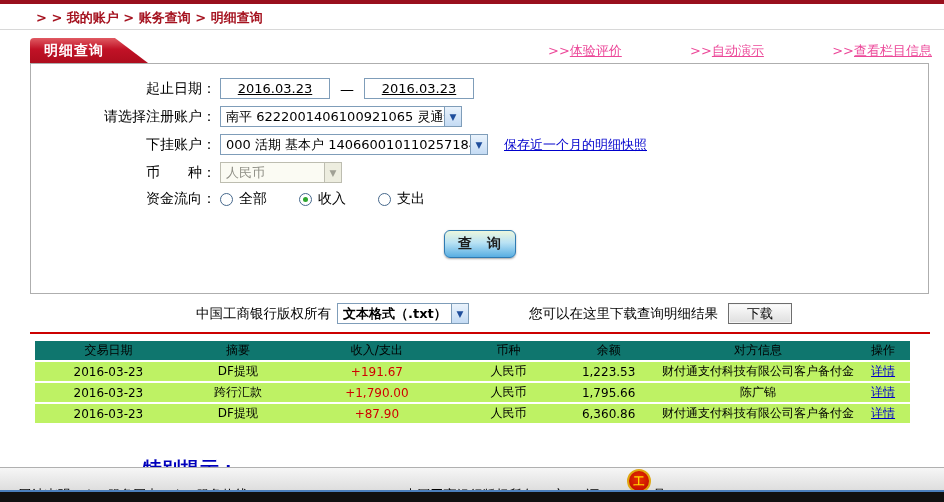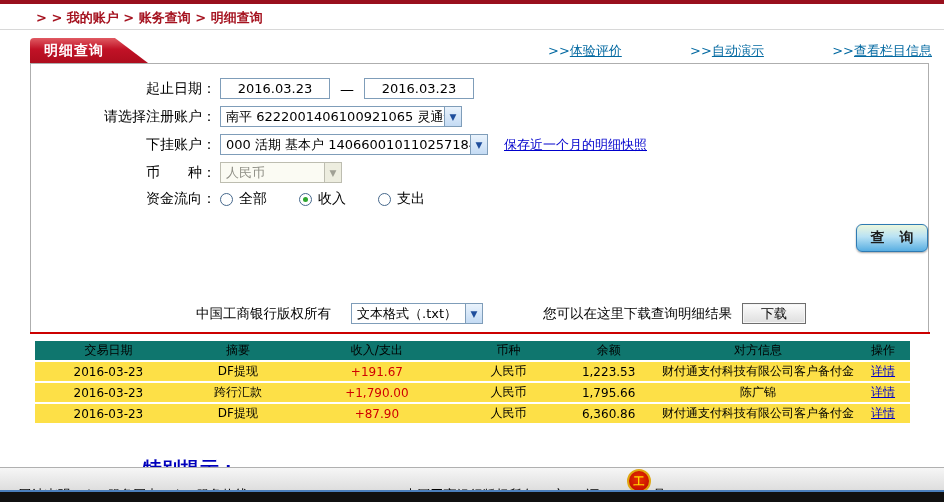--- a/index.html
+++ b/index.html
@@ -14,29 +14,29 @@
   .bc-divider { position:absolute; top:29px; left:0; width:944px; height:1px; background:#d8d8d8; }
 
   .tab { position:absolute; top:38px; left:30px; width:118px; height:25px;
          background:linear-gradient(180deg,#e05a62 0%,#c11226 45%,#ae0d1e 100%);
          clip-path:polygon(0 0, 72% 0, 100% 100%, 0 100%);
          border-radius:4px 0 0 0;
          color:#fff; font-size:14px; font-weight:bold;
          display:flex; align-items:center; padding-left:14px; letter-spacing:1px; }
 
   .top-links { position:absolute; top:42px; left:548px; width:384px; display:flex; justify-content:space-between; font-size:13px; }
-  .top-links a { color:#0369a1; text-decoration:none; cursor:pointer; white-space:nowrap; }
+  .top-links a { color:#ec4899; text-decoration:none; cursor:pointer; white-space:nowrap; }
   .top-links a .lbl { text-decoration:underline; }
 
-  .form-box { position:absolute; top:63px; left:30px; width:899px; height:270px;
+  .form-box { position:absolute; top:63px; left:30px; width:899px; height:231px;
               border:1px solid #aeaeae; background:#fff; }
   .form-row { position:absolute; left:0; width:100%; display:flex; align-items:center; font-size:14px; color:#000; }
   .form-label { width:185px; text-align:right; margin-right:4px; white-space:pre; }
   .date-input { width:110px; height:21px; border:1px solid #7f9db9; text-align:center;
-                font-size:13px; font-family:inherit; color:#000; background:#fff; }
+                font-size:13px; font-family:inherit; color:#000; background:#fff;text-decoration:underline; }
   .dash { margin:0 10px; }
   .quick-ranges { display:flex; margin-left:24px; }
   .quick-ranges span { margin-right:28px; cursor:pointer; white-space:nowrap; }
 
   .xpselect { height:21px; border:1px solid #7f9db9; background:#fff; display:flex; align-items:stretch;
               font-size:13px; color:#000; cursor:pointer; }
   .xpselect .val { flex:1; display:flex; align-items:center; padding:0 5px; white-space:nowrap; overflow:hidden; }
   .xpselect .arrow { width:17px; display:flex; align-items:center; justify-content:center;
                      background:linear-gradient(180deg,#eaf3fc,#c4dbf4); border-left:1px solid #7f9db9;
                      color:#1f4e9c; font-size:9px; }
@@ -45,41 +45,41 @@
 
   .snap-link { margin-left:16px; font-size:13px; color:#0000cc; text-decoration:underline; cursor:pointer; }
 
   .radio-group { display:flex; align-items:center; }
   .radio-item { display:flex; align-items:center; margin-right:32px; cursor:pointer; }
   .radio { width:13px; height:13px; border:1px solid #46688c; border-radius:50%; background:#fff;
            display:inline-block; margin-right:6px; position:relative; }
   .radio.checked::after { content:''; position:absolute; left:3px; top:3px; width:5px; height:5px;
                           border-radius:50%; background:#2ea62e; }
 
-  .btn-row { position:absolute; top:160px; left:0; width:100%; display:flex; justify-content:flex-end; }
+  .btn-row { position:absolute; top:166px; left:0; width:100%; display:flex; justify-content:center; }
   .query-btn { width:72px; height:28px; border:1px solid #2e7ab2; border-radius:6px;
                background:linear-gradient(180deg,#ecf7dd 0%,#b9e2f4 45%,#58aee2 100%);
                font-family:inherit; font-size:14px; font-weight:bold; color:#1c1c1c; letter-spacing:5px;
                padding-left:5px; box-shadow:0 1px 2px rgba(0,0,0,0.35); cursor:pointer; }
 
   .download-row { position:absolute; top:302px; left:30px; width:900px; height:23px;
                   display:flex; align-items:center; font-size:13.5px; color:#000; }
   .dl-format-label { margin-left:166px; }
-  .dl-select { width:132px; margin-left:20px; }
+  .dl-select { width:132px; margin-left:6px;font-weight:bold; }
   .dl-hint { margin-left:60px;text-align:center; }
   .dl-btn { width:64px; height:21px; margin-left:10px; border:1px solid #6e6e6e;
             background:linear-gradient(180deg,#fdfdfd,#dedede); font-family:inherit; font-size:13px;
             color:#000; cursor:pointer; box-shadow:inset 0 0 0 1px #f5f5f5; }
 
   .red-line { position:absolute; top:332px; left:30px; width:900px; height:2px; background:#cc0000; }
 
   .result-table { position:absolute; top:339px; left:35px; width:875px;
                   border-collapse:separate; border-spacing:0 2px; font-size:12px; color:#000; }
   .result-table th { background:#0f766e; height:16px; font-weight:normal; text-align:center; padding:1px 2px; }
-  .result-table td { background:#fde047; height:17px; text-align:center; padding:1px 2px; white-space:nowrap; }
+  .result-table td { background:#bef264; height:17px; text-align:center; padding:1px 2px; white-space:nowrap; }
   .amount { color:#d00000; }
   .detail-link { color:#0000cc; text-decoration:underline; cursor:pointer; }
 
   .notice { position:absolute; top:456px; left:58px; z-index:1; white-space:nowrap; }
   .notice .arrows { color:#cc4455; font-size:13px; font-weight:bold; letter-spacing:3px; }
   .notice .ntext { color:#0000bb; font-size:19px; font-weight:bold; margin-left:38px; }
 
   .footer { position:absolute; top:467px; left:0; width:944px; height:23px; z-index:2;
             background:linear-gradient(180deg,#f6f6f6,#dedede); border-top:1px solid #b0b0b0;
             font-size:13px; color:#000; }

